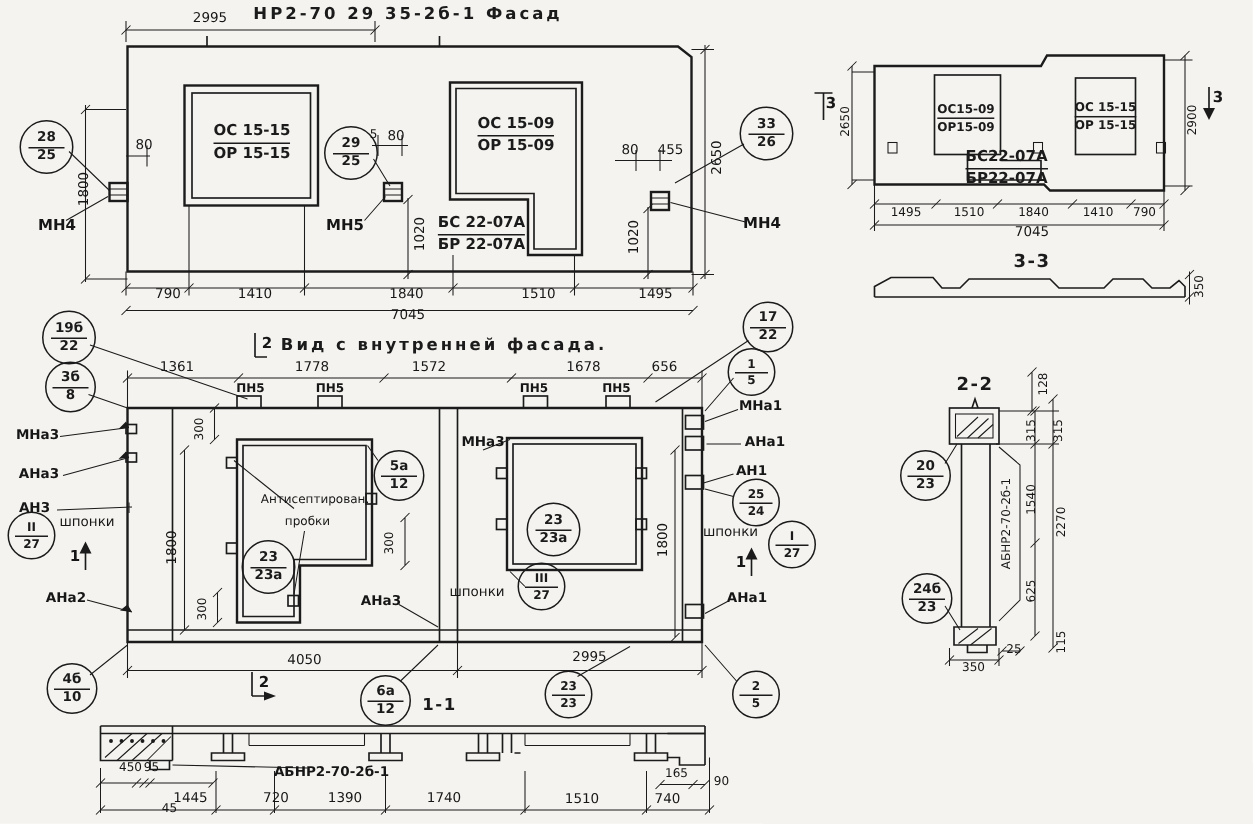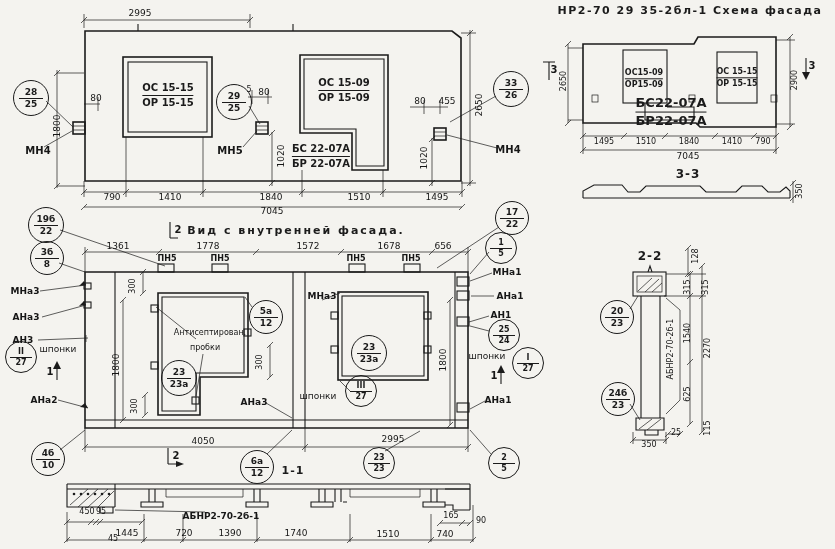--- a/index.html
+++ b/index.html
@@ -181,21 +181,21 @@
     <g>
       <path class="s0" d="M690,274 V424 M687,277 l6,-6 M687,299 l6,-6 M687,365 l6,-6 M687,427 l6,-6"></path>
       <path class="s0" d="M702,266 V432 M699,269 l6,-6 M699,299 l6,-6 M699,435 l6,-6"></path>
       <path class="s0" d="M688,248 V274 M685,251 l6,-6 M685,277 l6,-6 M666,274 H706 M664,296 H706"></path>
       <path class="s0" d="M668,434 H680 M665,437 l6,-6 M677,437 l6,-6"></path>
       <path class="s0" d="M633,440 H666 M633,432 V444 M666,432 V444 M630,443 l6,-6 M663,443 l6,-6"></path>
       <path class="s0" d="M630,309 L638,296 M630,404 L640,420"></path>
     </g>
   </svg>
 
-  <span class="title" style="left:690px;top:10px;letter-spacing:1.5px;">НР2-70 29 35-2бл-1 Схема фасада</span>
+  <span class="title" style="left:272px;top:9px;">НР2-70 29 35-2б-1 Фасад</span>
   <span class="title" style="left:296px;top:230px;">Вид с внутренней фасада.</span>
   <span class="title" style="left:293px;top:470px;font-size:11px;letter-spacing:1px;">1-1</span>
   <span class="title" style="left:650px;top:256px;font-size:12px;letter-spacing:1px;">2-2</span>
   <span class="title" style="left:688px;top:174px;font-size:12px;letter-spacing:1px;">3-3</span>
 
   <div id="annot">
       <span class="lbl" style="left: 140px; top: 13px;">2995</span>
       <span class="lbl" style="left: 96px; top: 98px;">80</span>
       <span class="lbl rot" style="left: 57px; top: 126px;">1800</span>
       <span class="lbl b" style="left: 38px; top: 151px; font-size: 10px;">МН4</span>
@@ -221,21 +221,21 @@
       <span class="lbl" style="left: 604px; top: 142px; font-size: 8px;">1495</span>
       <span class="lbl" style="left: 646px; top: 142px; font-size: 8px;">1510</span>
       <span class="lbl" style="left: 689px; top: 142px; font-size: 8px;">1840</span>
       <span class="lbl" style="left: 732px; top: 142px; font-size: 8px;">1410</span>
       <span class="lbl" style="left: 763px; top: 142px; font-size: 8px;">790</span>
       <span class="lbl" style="left: 688px; top: 156px;">7045</span>
       <span class="lbl rot" style="left: 800px; top: 191px; font-size: 8px;">350</span>
       <span class="lbl b" style="left: 178px; top: 230px; font-size: 10px;">2</span>
       <span class="lbl" style="left: 118px; top: 246px;">1361</span>
       <span class="lbl" style="left: 208px; top: 246px;">1778</span>
-      <span class="lbl" style="left: 308px; top: 246px; text-align: center;">1572</span>
+      <span class="lbl" style="left: 286px; top: 246px; text-align: center;">1572</span>
       <span class="lbl" style="left: 389px; top: 246px;">1678</span>
       <span class="lbl" style="left: 443px; top: 246px;">656</span>
       <span class="lbl b" style="left: 167px; top: 259px; font-size: 8px;">ПН5</span>
       <span class="lbl b" style="left: 220px; top: 259px; font-size: 8px;">ПН5</span>
       <span class="lbl b" style="left: 356px; top: 259px; font-size: 8px;">ПН5</span>
       <span class="lbl b" style="left: 411px; top: 259px; font-size: 8px;">ПН5</span>
       <span class="lbl b" style="left: 25px; top: 291px; font-size: 9px;">МНа3</span>
       <span class="lbl b" style="left: 26px; top: 317px; font-size: 9px;">АНа3</span>
       <span class="lbl b" style="left: 23px; top: 340px; font-size: 9px;">АН3</span>
       <span class="lbl" style="left: 58px; top: 349px; font-size: 9px;">шпонки</span>
@@ -280,21 +280,21 @@
       <span class="lbl rot" style="left: 671px; top: 349px; font-size: 8px;">АБНР2-70-2б-1</span>
       <span class="lbl rot" style="left: 688px; top: 394px; font-size: 8px;">625</span>
       <span class="lbl rot" style="left: 708px; top: 428px; font-size: 8px;">115</span>
       <span class="lbl" style="left: 676px; top: 433px; font-size: 8px;">25</span>
       <span class="lbl" style="left: 649px; top: 445px; font-size: 8px;">350</span>
       <div class="frac" style="left: 168px; top: 95px; font-size: 10px;"><span>ОС 15-15</span><div class="line"></div><span>ОР 15-15</span></div>
       <div class="frac" style="left: 344px; top: 90px; font-size: 10px;"><span>ОС 15-09</span><div class="line"></div><span>ОР 15-09</span></div>
       <div class="frac" style="left: 321px; top: 156px; font-size: 10px;"><span>БС 22-07А</span><div class="line"></div><span>БР 22-07А</span></div>
       <div class="frac" style="left: 644px; top: 79px; font-size: 8px;"><span>ОС15-09</span><div class="line"></div><span>ОР15-09</span></div>
       <div class="frac" style="left: 737px; top: 78px; font-size: 8px;"><span>ОС 15-15</span><div class="line"></div><span>ОР 15-15</span></div>
-      <div class="frac" style="left: 671px; top: 112px; font-size: 13px;"><span>БС22-07А</span><div class="line"></div><span>БР22-07А</span></div>
+      <div class="frac" style="left: 671px; top: 112px; font-size: 10px;"><span>БС22-07А</span><div class="line"></div><span>БР22-07А</span></div>
       <div class="callout" style="left: 13px; top: 80px; width: 34px; height: 34px; font-size: 9px;">
         <span>28</span>
         <div class="cdiv"></div>
         <span>25</span>
       </div>
       <div class="callout" style="left: 216px; top: 84px; width: 34px; height: 34px; font-size: 9px;">
         <span>29</span>
         <div class="cdiv"></div>
         <span>25</span>
       </div>

